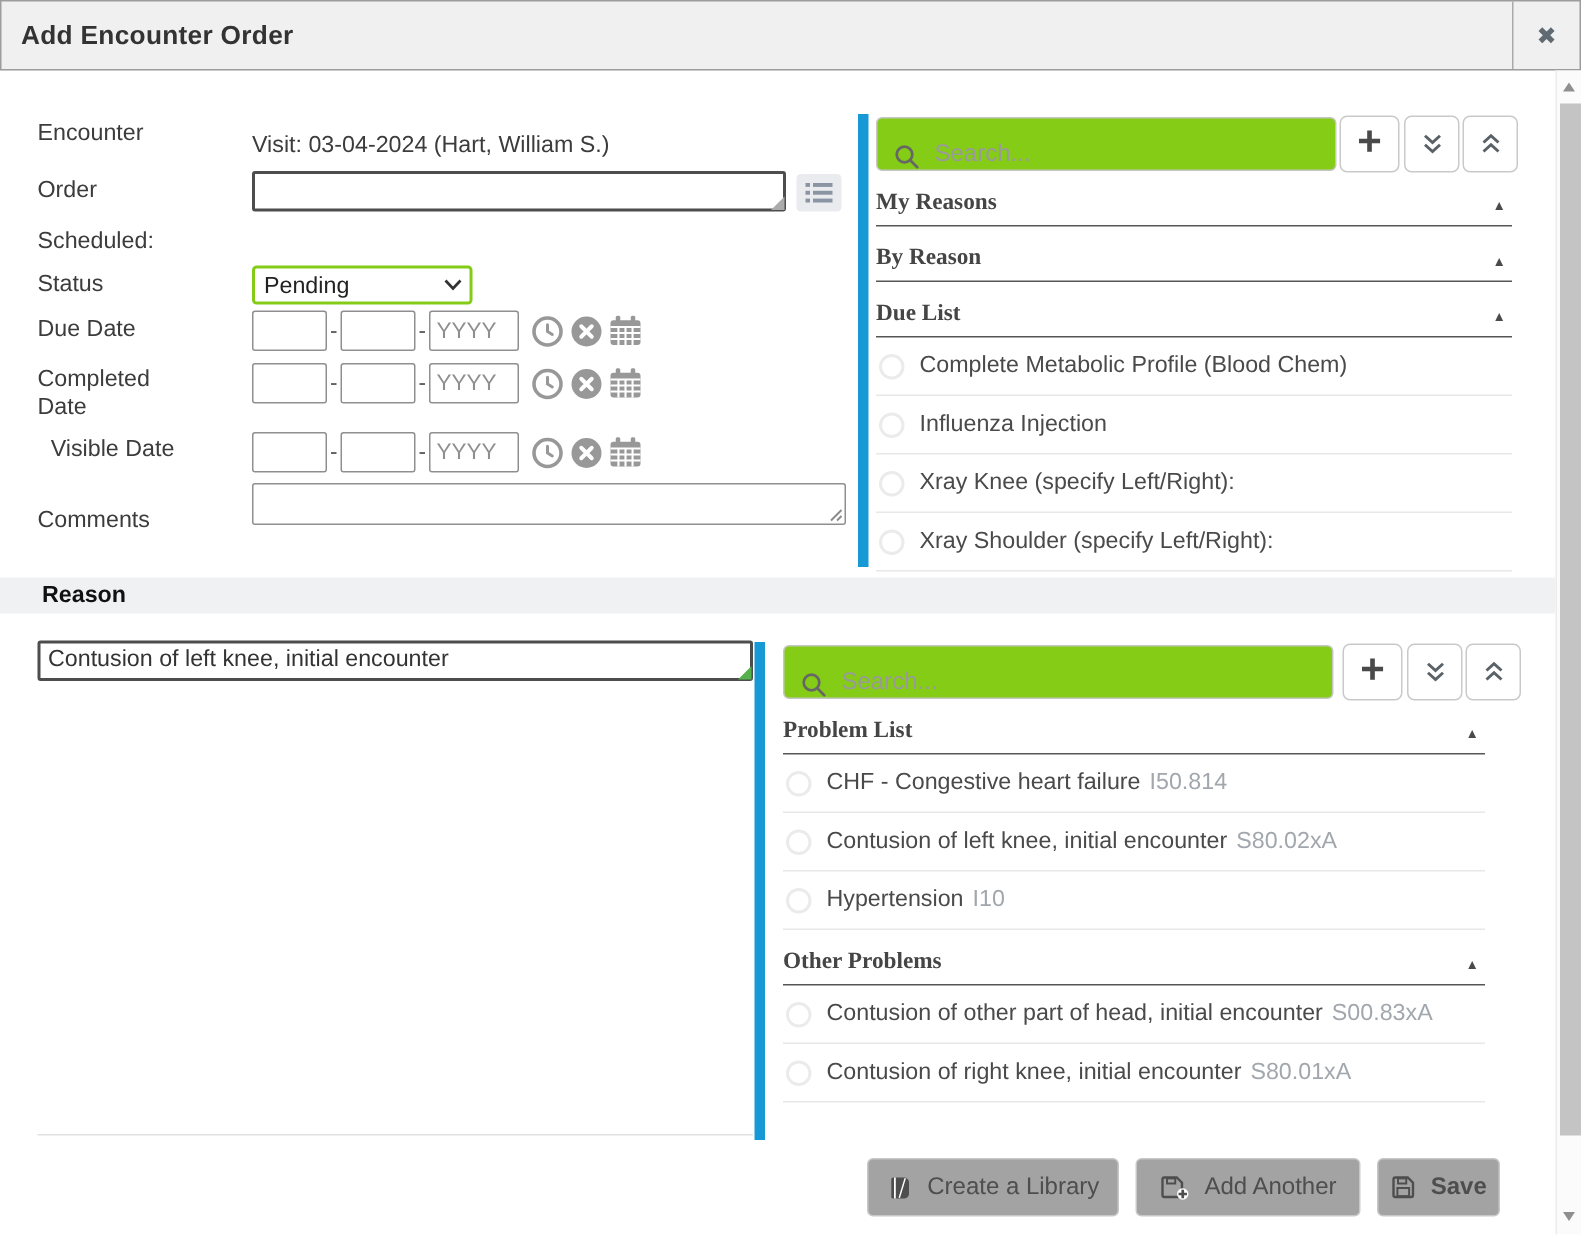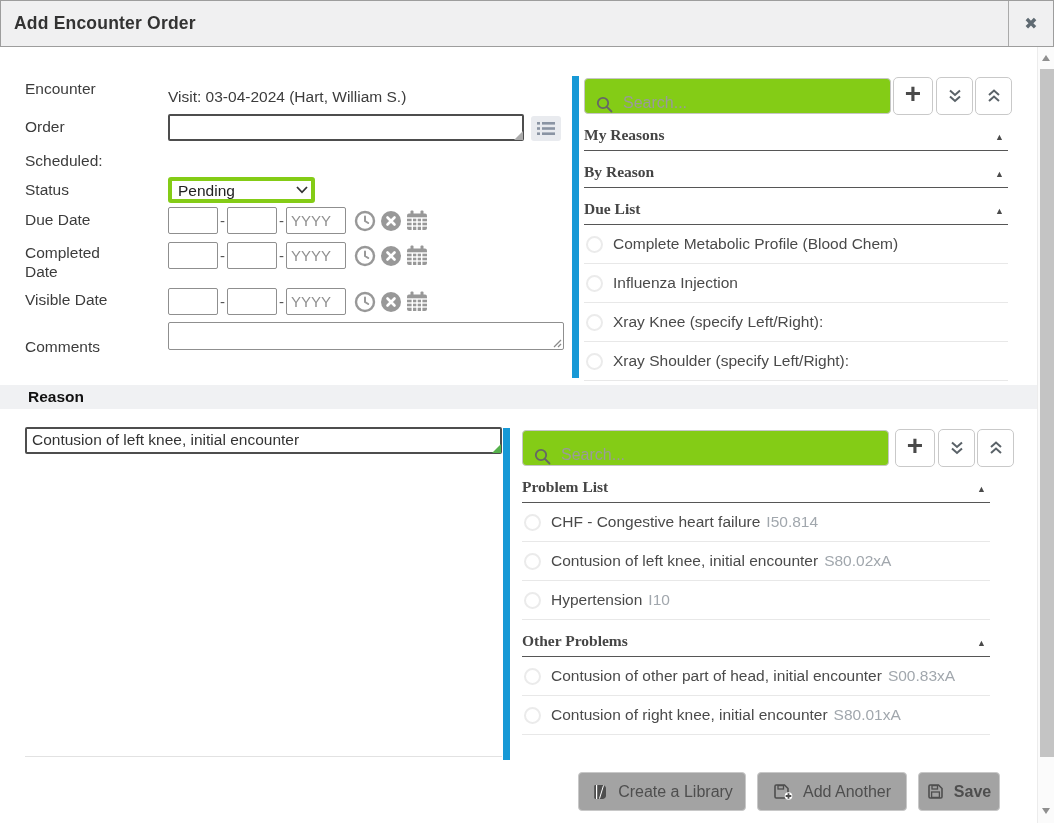--- a/index.html
+++ b/index.html
@@ -25,21 +25,21 @@
   .fvalue{font-size:15.5px;color:#3c3c3c;}
   .order-wrap{left:168px;top:114px;width:356px;height:27px;}
   .order-input{width:100%;height:100%;border:2px solid #4d4d4d;border-radius:2px;resize:none;
     font-family:inherit;font-size:15px;padding:2px 5px;box-sizing:border-box;outline:none;overflow:hidden;}
   .grip-tri{position:absolute;right:1px;bottom:1px;width:0;height:0;border-left:9px solid transparent;}
   .grip-gray{border-bottom:9px solid #ababab;}
   .grip-green{border-bottom:9px solid #56b14c;}
   .list-btn{left:531px;top:116px;width:30px;height:25px;background:#e9ebef;border-radius:3px;
     display:flex;align-items:center;justify-content:center;cursor:pointer;}
   .select-wrap{left:168px;top:177px;width:147px;height:26px;}
-  .status-select{width:100%;height:100%;-webkit-appearance:none;appearance:none;border:4px solid #84cc16;
+  .status-select{width:100%;height:100%;-webkit-appearance:none;appearance:none;border:2px solid #84cc16;
     border-radius:3px;background:#fff;font-family:inherit;font-size:15.5px;color:#222;padding:0 22px 0 6px;outline:none;}
   .select-chev{position:absolute;right:7px;top:9px;pointer-events:none;}
   .date-row{display:flex;align-items:center;}
   .date-input{height:27px;border:1px solid #8f8f8f;border-radius:2px;font-family:inherit;font-size:15px;
     color:#333;padding:0 4px;box-sizing:border-box;outline:none;}
   .date-input::placeholder{color:#8f8f8f;}
   .d-mm,.d-dd{width:40px;padding-left:44px;}
   .d-yy{width:60px;}
   .date-sep{margin:0 2px;color:#555;font-size:15px;}
   .date-icons{display:flex;align-items:center;gap:4px;margin-left:8px;}
@@ -190,21 +190,21 @@
             <line x1="11" y1="8" x2="11" y2="20"></line>
             <line x1="15.7" y1="8" x2="15.7" y2="20"></line>
             <line x1="1" y1="12" x2="21" y2="12"></line>
             <line x1="1" y1="16" x2="21" y2="16"></line>
           </g>
         </svg>
       </span>
   </span>
 </div>
 
-<div class="abs flabel" style="left:25px;top:290px;width:100px;">Visible Date</div>
+<div class="abs flabel" style="left:25px;top:290px;width:100px;text-align:center;">Visible Date</div>
 <div class="abs date-row" style="left:168px;top:288px;">
   <input class="date-input d-mm" placeholder="MM" style="">
   <span class="date-sep">-</span>
   <input class="date-input d-dd" placeholder="DD" style="">
   <span class="date-sep">-</span>
   <input class="date-input d-yy" placeholder="YYYY" style="">
   <span class="date-icons">
     <span class="dicon">
         <svg width="22" height="22" viewBox="0 0 22 22">
           <circle cx="11" cy="11" r="9" fill="none" stroke="#989898" stroke-width="2.4"></circle>

